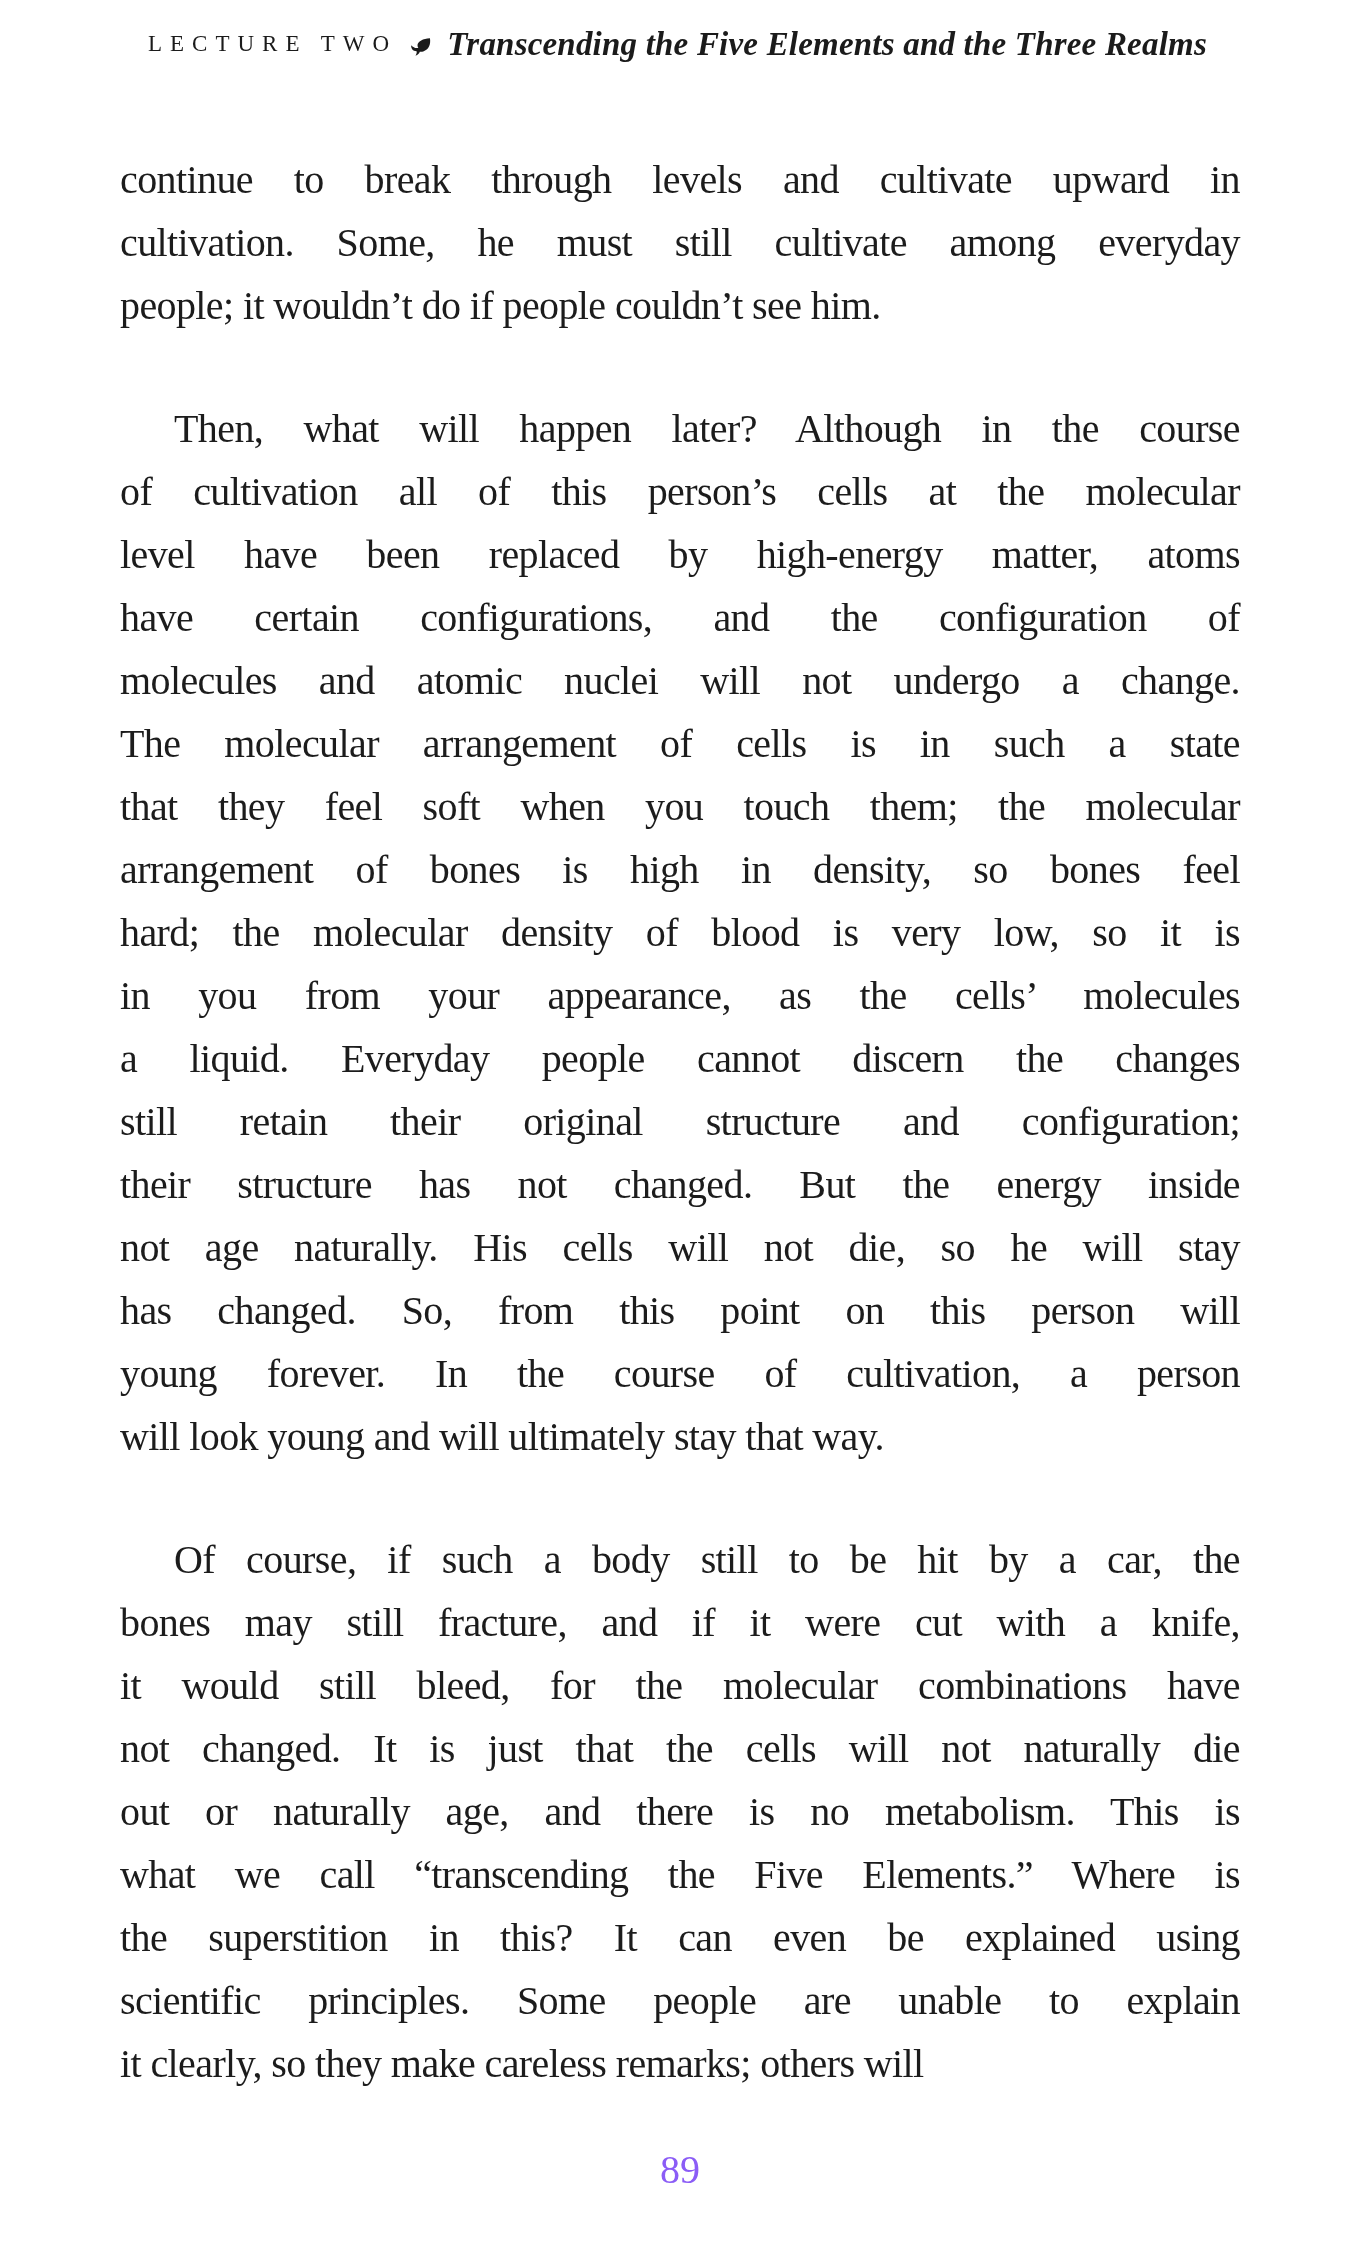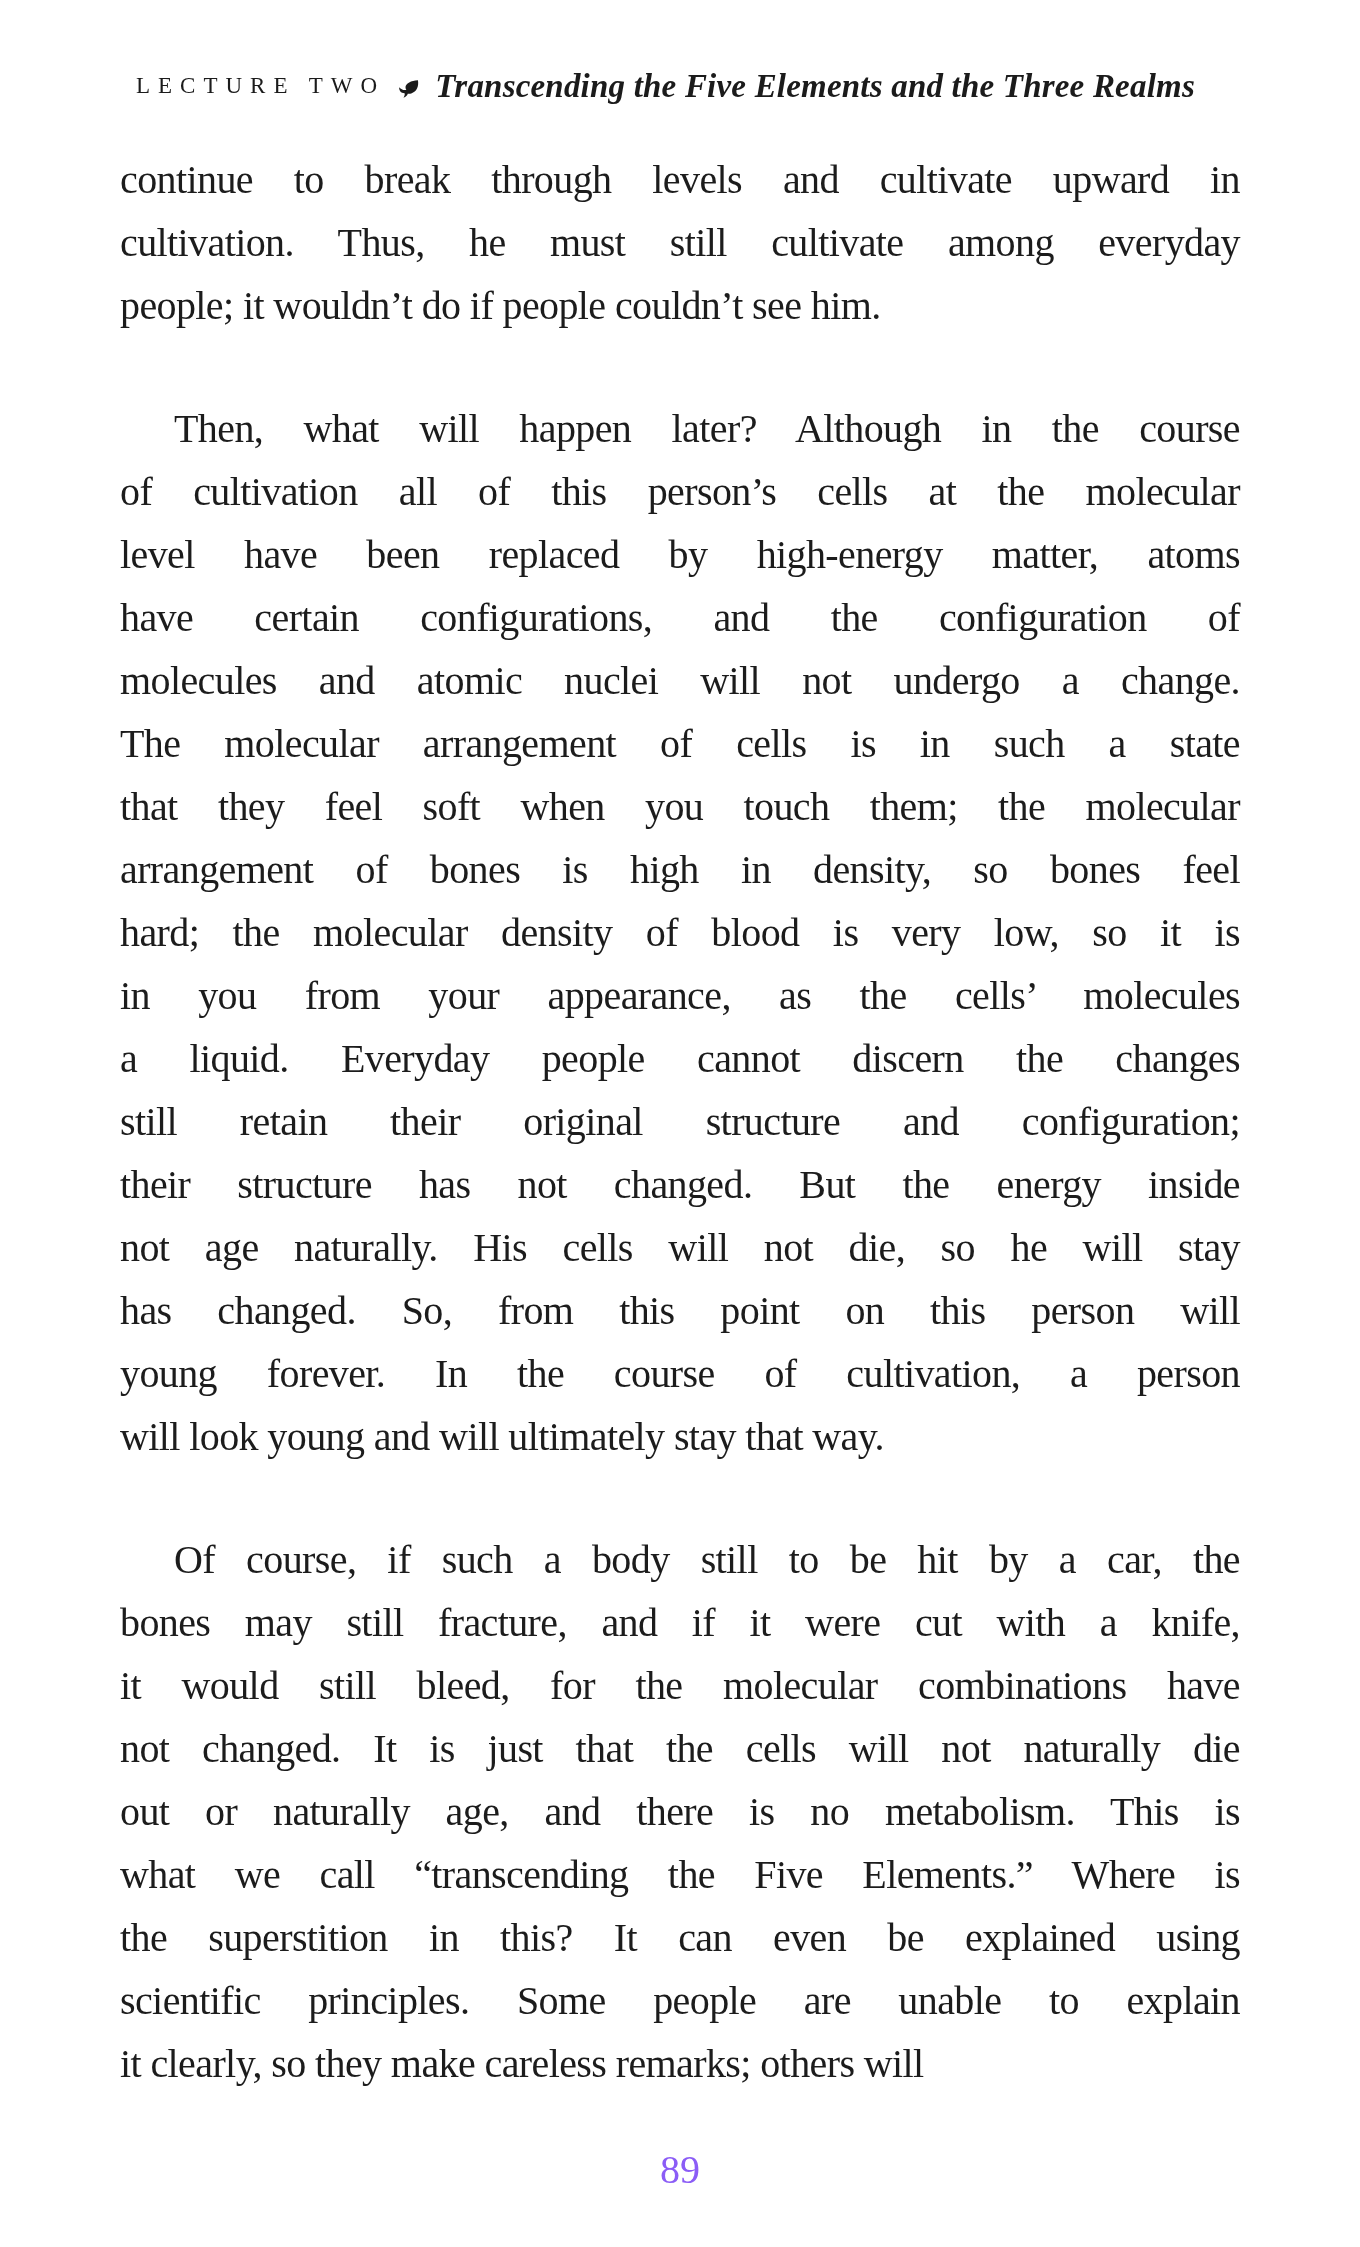--- a/index.html
+++ b/index.html
@@ -12,28 +12,27 @@
     width: 1360px;
     height: 2247px;
     background: #ffffff;
     color: #1b1b1b;
     font-family: "Liberation Serif", serif;
     overflow: hidden;
   }
   .running-header {
     position: absolute;
     top: 24px;
-    left: 120px;
+    left: 132px;
     width: 1120px;
     display: flex;
     align-items: flex-start;
     white-space: nowrap;
     padding-left: 16px;
     box-sizing: border-box;
-    margin-top: 42px;
   }
   .lecture-label {
     font-size: 23px;
     letter-spacing: 8px;
     color: #1b1b1b;
     line-height: 40px;
   }
   .ornament {
     margin: 0 14px 0 10px;
     align-self: center;
@@ -96,21 +95,21 @@
         <path fill="#1b1b1b" d="M21.2 3.1c.9 6.1-1.1 10.4-6.2 12.1-1.1.37-2.2.45-3.2.28-.45 1.7-1.75 2.9-4 3.6 1.05-1.45 1.4-2.7 1.05-4C5.4 14.9 3.6 12.6 3.9 9.5c1.95 2.25 4.2 3 6.6 2.4C8.9 9.3 9.9 6.6 13.1 5c2.1-1 4.7-1.6 8.1-1.9z"></path>
       </svg>
     </span>
     <span class="header-title">Transcending the Five Elements and the Three Realms</span>
   </div>
 
   <div class="body-text">
 
   <div class="paragraph">
         <div class="line">continue to break through levels and cultivate upward in</div>
-        <div class="line">cultivation. Thus, he must still cultivate among everyday</div>
+        <div class="line">cultivation. Some, he must still cultivate among everyday</div>
         <div class="line last">people; it wouldn’t do if people couldn’t see him.</div>
       </div>
       <div class="paragraph">
         <div class="line indent">Then, what will happen later? Although in the course</div>
         <div class="line">of cultivation all of this person’s cells at the molecular</div>
         <div class="line">level have been replaced by high-energy matter, atoms</div>
         <div class="line">have certain configurations, and the configuration of</div>
         <div class="line">molecules and atomic nuclei will not undergo a change.</div>
         <div class="line">The molecular arrangement of cells is in such a state</div>
         <div class="line">that they feel soft when you touch them; the molecular</div>

